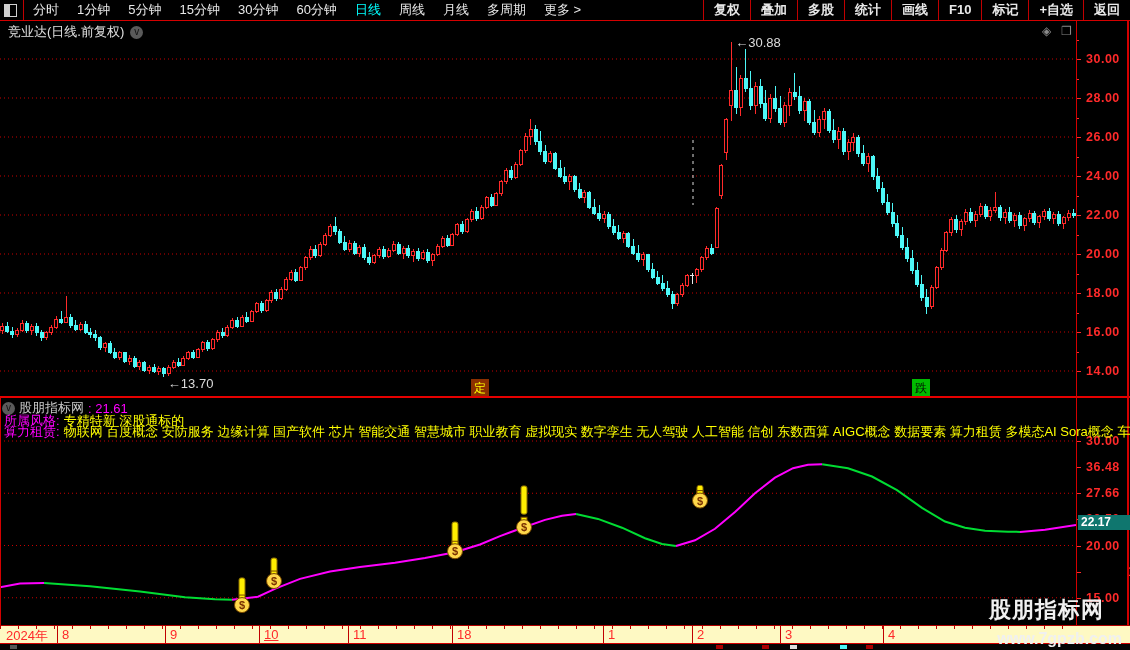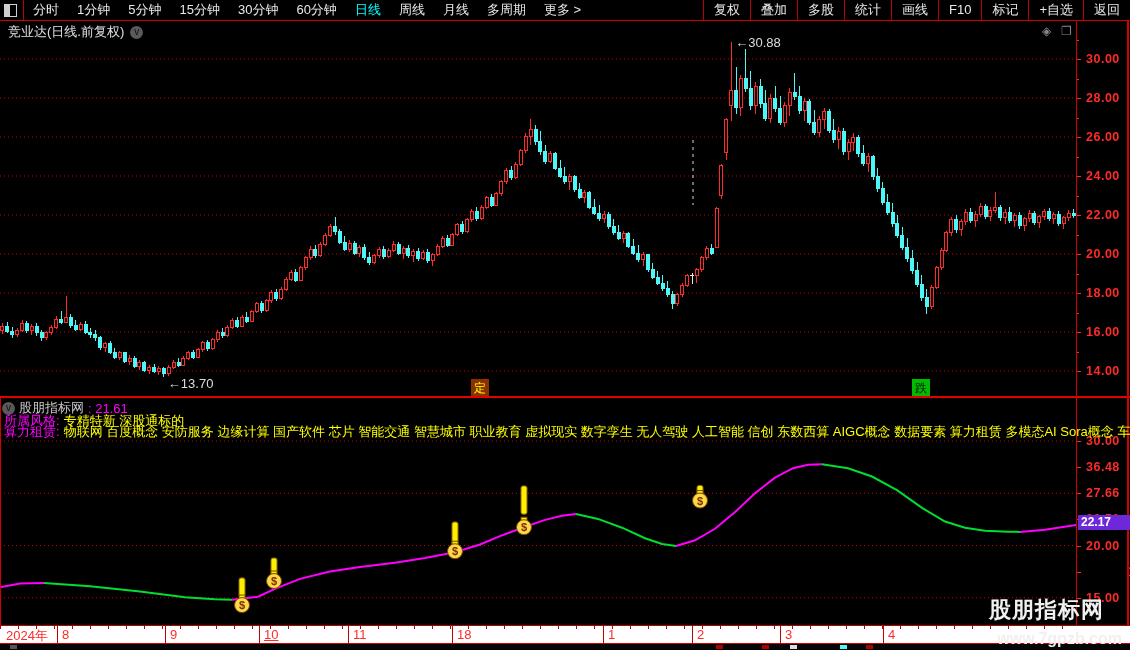--- a/index.html
+++ b/index.html
@@ -7,39 +7,39 @@
        font-family:"Liberation Sans",sans-serif;}
   .abs{position:absolute;}
   
   .toolbar{left:0;top:0;width:1130px;height:20px;background:#000;display:flex;align-items:center;}
   .tb-ico{width:11px;height:11px;border:1px solid #cfcfcf;margin:0 6px 0 4px;position:relative;}
   .tb-ico::after{content:"";position:absolute;left:0;top:0;width:5px;height:11px;background:#cfcfcf;}
   .tb-sep{width:1px;height:20px;background:#c00000;}
   .tb-left{display:flex;height:20px;align-items:center;}
   .tb-left .it{color:#e8e8e8;font-size:13px;padding:0 9px;cursor:default;white-space:nowrap;}
   .tb-left .it.active{color:#00ffff;}
-  .tb-right{display:flex;height:20px;margin-left:auto;}
+  .tb-right{display:flex;height:20px;margin-left:auto;font-weight:bold;}
   .tb-right .it{color:#e8e8e8;font-size:13px;padding:0 10px;border-left:1px solid #c00000;height:20px;line-height:20px;white-space:nowrap;}
   
   .titlebar{left:0;top:22px;height:20px;color:#e0e0e0;font-size:13px;padding-left:8px;display:flex;align-items:center;gap:6px;z-index:5;}
   .chev{width:13px;height:13px;border-radius:50%;background:#5a5a5a;color:#111;font-size:10px;line-height:12px;text-align:center;display:inline-block;}
   .cornerico{color:#8a8a8a;font-size:12px;z-index:6;}
   
   .hline,.vline{background:#d40000;z-index:4;}
   .axlabel{position:absolute;left:1086px;color:#ff2a2a;font-size:12.5px;font-weight:bold;letter-spacing:.5px;white-space:nowrap;}
   .tick{position:absolute;left:1076px;height:1px;background:#ff2a2a;}
-  .badge{position:absolute;left:1078px;width:49px;height:15px;background:#6d28d9;color:#fff;font-size:12px;font-weight:bold;text-align:left;padding-left:3px;line-height:15px;z-index:7;}
+  .badge{position:absolute;left:1078px;width:49px;height:15px;background:#0f766e;color:#fff;font-size:12px;font-weight:bold;text-align:left;padding-left:3px;line-height:15px;z-index:7;}
   
   .p2head{left:2px;top:399px;display:flex;align-items:center;gap:4px;z-index:6;}
   .p2name{color:#c8c8c8;font-size:13px;}
   .p2val{color:#ff00ff;font-size:13px;}
   .tagline{position:absolute;left:4px;white-space:nowrap;font-size:13px;z-index:6;color:#ffff00;}
   .tagline b{color:#ff00ff;font-weight:normal;margin-right:4px;}
   
-  .xaxis{left:0;top:626px;width:1130px;height:17px;background:#ffffff;z-index:5;}
+  .xaxis{left:0;top:626px;width:1130px;height:17px;background:#fef9c3;z-index:5;}
   .xaxis::before{content:"";position:absolute;left:0;top:0;width:1076px;height:3px;
      background:repeating-linear-gradient(90deg,#c00000 0 1px,transparent 1px 18px);}
   .xaxis .mline{position:absolute;top:0;width:1px;height:17px;background:#c00000;}
   .xaxis .mlab{position:absolute;top:1px;color:#ff2a2a;font-size:13px;}
   .strip{left:0;top:644px;width:1130px;height:6px;background:#050505;z-index:5;}
   .strip span{position:absolute;top:1px;width:7px;height:4px;}
   
   .wm1{right:26px;bottom:25px;color:#f0f0f0;font-size:22px;font-weight:bold;letter-spacing:1px;z-index:9;}
   .wm2{right:8px;bottom:2px;color:#f0f0f0;font-size:16px;font-weight:bold;z-index:9;}
   svg{position:absolute;left:0;}

